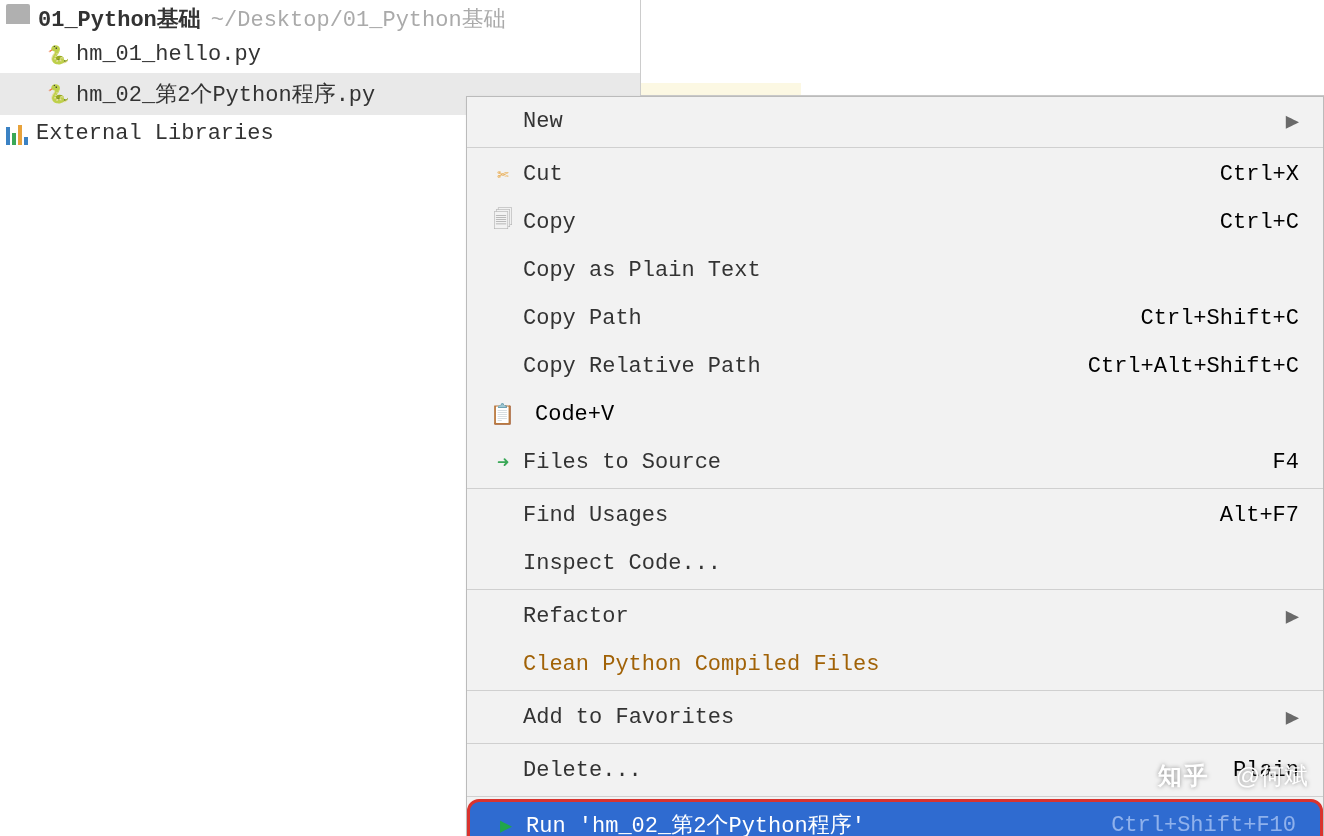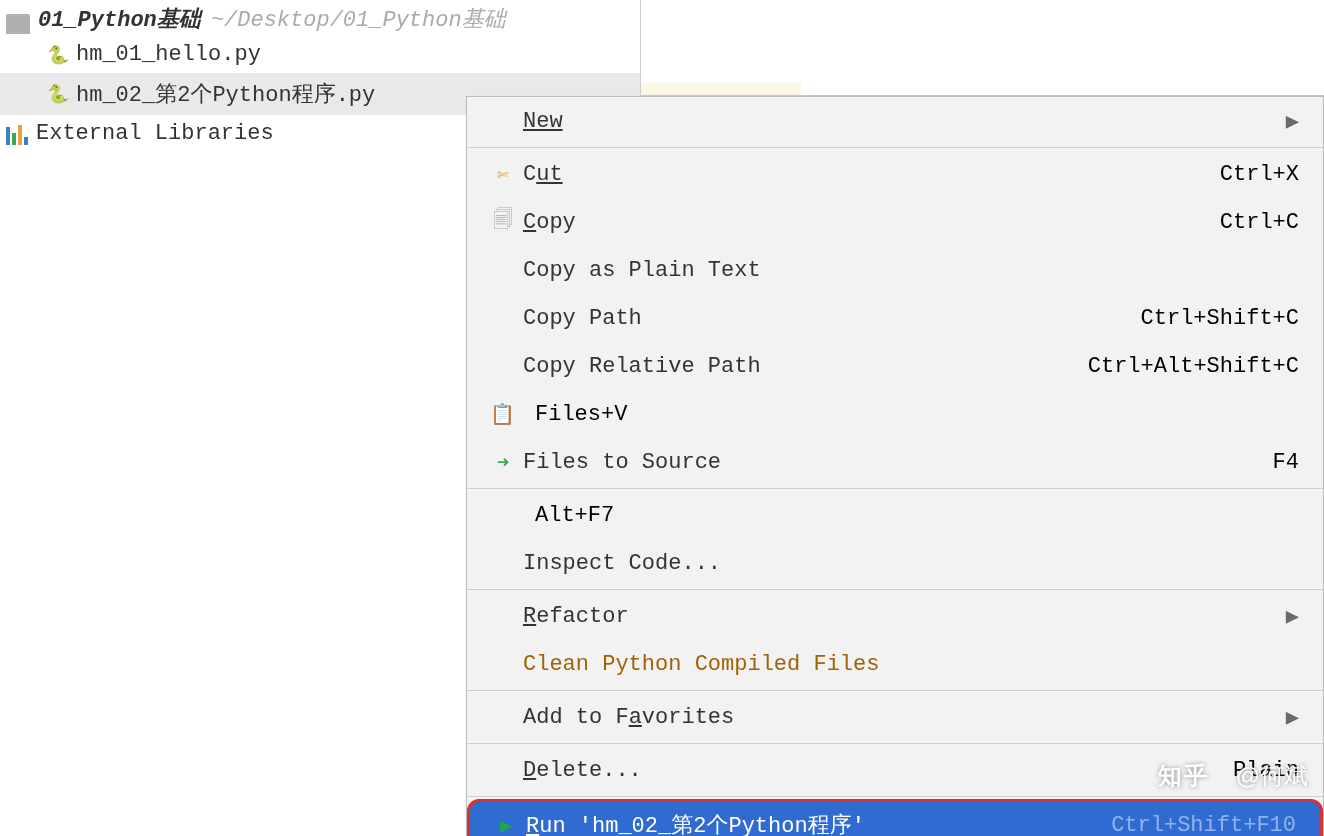--- a/index.html
+++ b/index.html
@@ -12,25 +12,24 @@
     overflow: hidden;
     position: relative;
     color: #333;
   }
   .sidebar {
     width: 640px;
     background: #fff;
   }
   .proj-header {
     display: flex;
-    align-items: flex-end;
+    align-items: flex-start;
     padding: 4px 6px 2px 6px;
     white-space: nowrap;
     overflow: hidden;
-    font-style: italic;
   }
   .folder-icon {
     width: 24px; height: 20px;
     background: #b0b0b0;
     margin-right: 8px;
     border-radius: 2px 2px 0 0;
     position: relative;
     flex-shrink: 0;
   }
   .proj-name { font-weight: bold; }
@@ -114,21 +113,21 @@
     border: 3px solid #d9332e;
     border-radius: 12px;
     height: 52px;
   }
   .menu-row.selected .shortcut { color: #cfe0ff; opacity: .6; }
   .sep {
     height: 1px;
     background: #d0d0d0;
     margin: 2px 0;
   }
-  .u { text-decoration: underline; }
+  .u { }
   .scissors { color:#e8a23a; font-size:20px; }
   .copy-ic, .paste-ic, .jump-ic, .run-ic, .debug-ic { font-size:20px; }
   .copy-ic { color:#aaa; }
   .paste-ic { color:#b58a4a; }
   .jump-ic { color:#3aa857; }
   .run-ic { color:#21a64a; }
 
   .watermark {
     position: absolute;
     right: 16px;
@@ -206,33 +205,34 @@
   </div>
 
   <div class="menu-row">
     <span class="icon-slot"></span>
     <span class="label">Copy Relative Path</span>
     <span class="shortcut">Ctrl+Alt+Shift+C</span>
   </div>
 
   <div class="menu-row">
     <span class="icon-slot paste-ic">📋</span>
-    <span class="shortcut">Files+V</span>
+    <span class="shortcut">Code+V</span>
   </div>
 
   <div class="menu-row">
     <span class="icon-slot jump-ic">➜</span>
     <span class="label">Files to Source</span>
     <span class="shortcut">F4</span>
   </div>
 
   <div class="sep"></div>
 
   <div class="menu-row">
     <span class="icon-slot"></span>
+    <span class="label"><span>Find </span><span class="u">U</span><span>sages</span></span>
     <span class="shortcut">Alt+F7</span>
   </div>
 
   <div class="menu-row">
     <span class="icon-slot"></span>
     <span class="label">Inspect Code...</span>
   </div>
 
   <div class="sep"></div>
 

